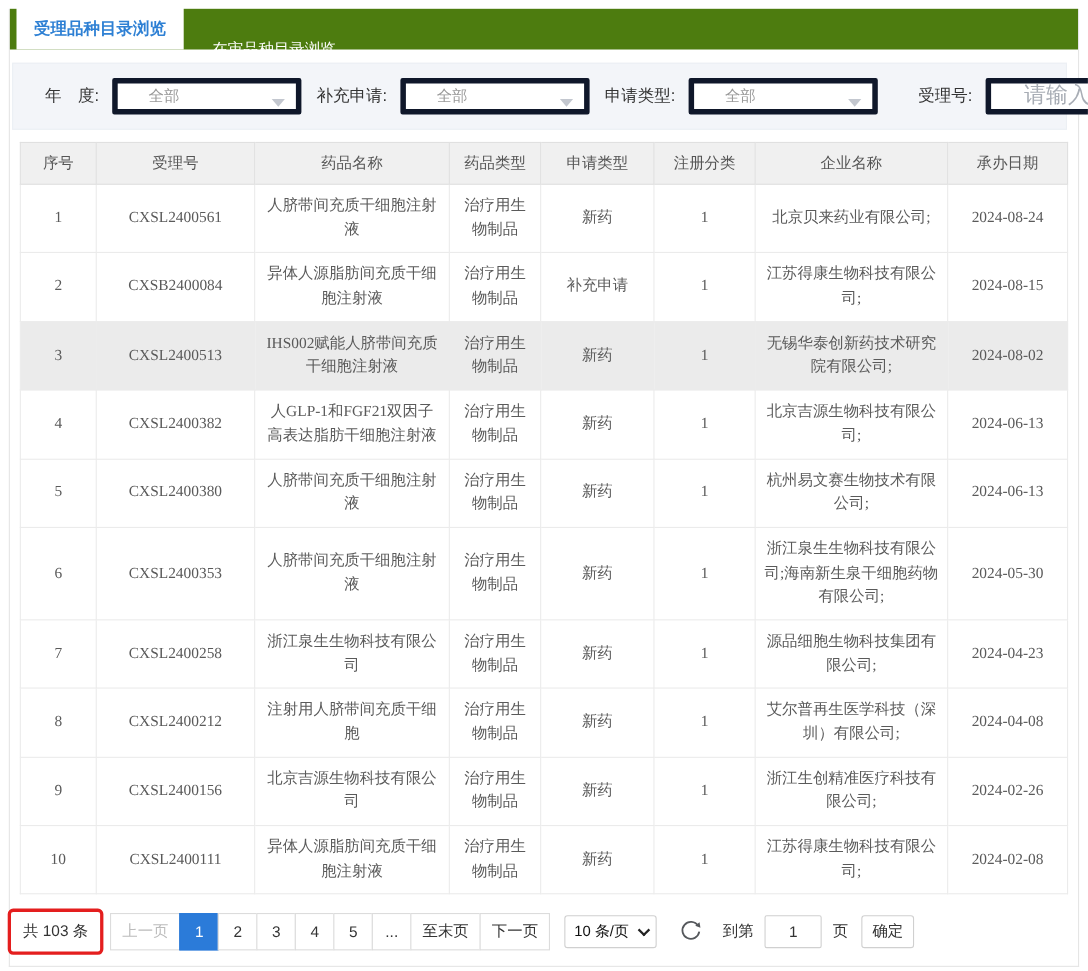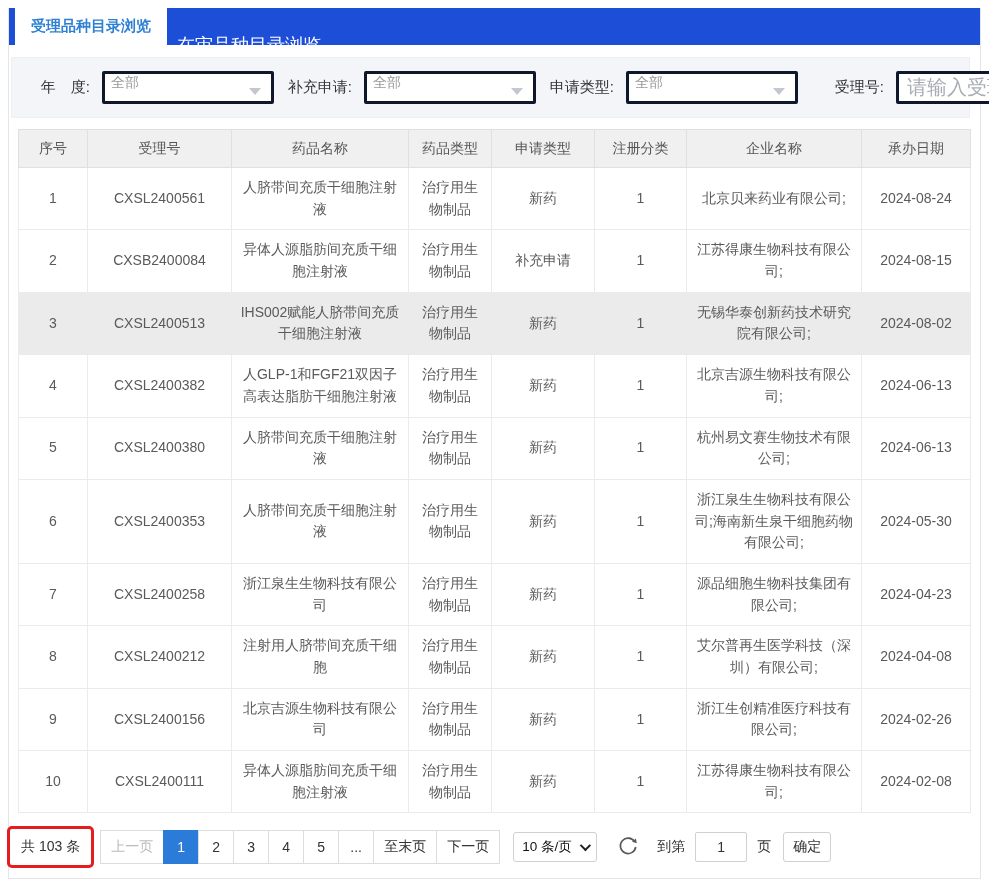--- a/index.html
+++ b/index.html
@@ -14,42 +14,42 @@
   .frame {
     width: 973px; height: 871px;
     border: 1px solid #e5e5e5;
     border-top: none;
     position: relative;
   }
 
   
   .tabbar {
     height: 37px;
-    background: #1d4ed8;
+    background: #4d7c0f;
     display: flex;
     align-items: stretch;
     text-align: right;
   }
   .tab-active {
     margin-left: 6px;
     margin-top: -7px;
     height: 44px;
     width: 152px;
     background: #fff;
     color: #2e80d4;
     font-weight: bold;
     font-size: 15px;
     display: flex; align-items: center; justify-content: center;
     padding-top: 6px;
     cursor: pointer;
   }
   .tab-inactive {
     width: 164px;
     color: #fff;
-    font-size: 18px;
+    font-size: 14px;
     display: flex; align-items: center; justify-content: center;
     cursor: pointer;
     margin-top: 36px;
   }
 
   
   .filter-panel {
     margin: 12px 10px 0 2px;
     background: #f3f5f9;
     border: 1px solid #eceff4;
@@ -60,25 +60,25 @@
   .filter-grid { display: flex; flex-direction: row; gap: 8px; flex: 1; }
   .filter-row { display: flex; gap: 0; }
   .field { display: flex; align-items: center; }
   .field label {
     width: 90px; text-align: right; font-size: 15px; color: #333;
     padding-right: 12px; white-space: pre;
   }
   .ctl {
     width: 172px; height: 33px;
     background: #fff;
-    border: 3px solid #0f172a;
+    border: 5px solid #0f172a;
     border-radius: 2px;
     font-size: 14px;
-    display: flex; 
-    padding: 0 6px;
+    display: flex; align-items: center;
+    padding: 0 28px;
     position: relative;
     color: #999;
   }
   .ctl.select .caret {
     position: absolute; right: 10px; top: 14px;
     width: 0; height: 0;
     border-left: 6px solid transparent;
     border-right: 6px solid transparent;
     border-top: 7px solid #c3c7cf;
   }
@@ -91,21 +91,21 @@
   .search-wrap { width: 130px; display: flex; justify-content: flex-start; padding-left: 6px; }
   .btn-search {
     width: 63px; height: 33px;
     background: #2196f3; color: #fff;
     border: none; border-radius: 3px;
     font-size: 17px; letter-spacing: 6px; padding-left: 8px;
     cursor: pointer; font-family: inherit;
   }
 
   
-  .table-wrap { margin: 11px 19px 0 9px; }
+  .table-wrap { margin: 11px 19px 0 9px; font-family: Liberation Serif, serif; }
   table {
     width: 952px; border-collapse: collapse; table-layout: fixed;
     border: 1px solid #e2e2e2;
     font-size: 14px;
   }
   thead th {
     background: #f0f0f0;
     color: #555; font-weight: normal;
     height: 38px;
     border: 1px solid #e0e0e0;

